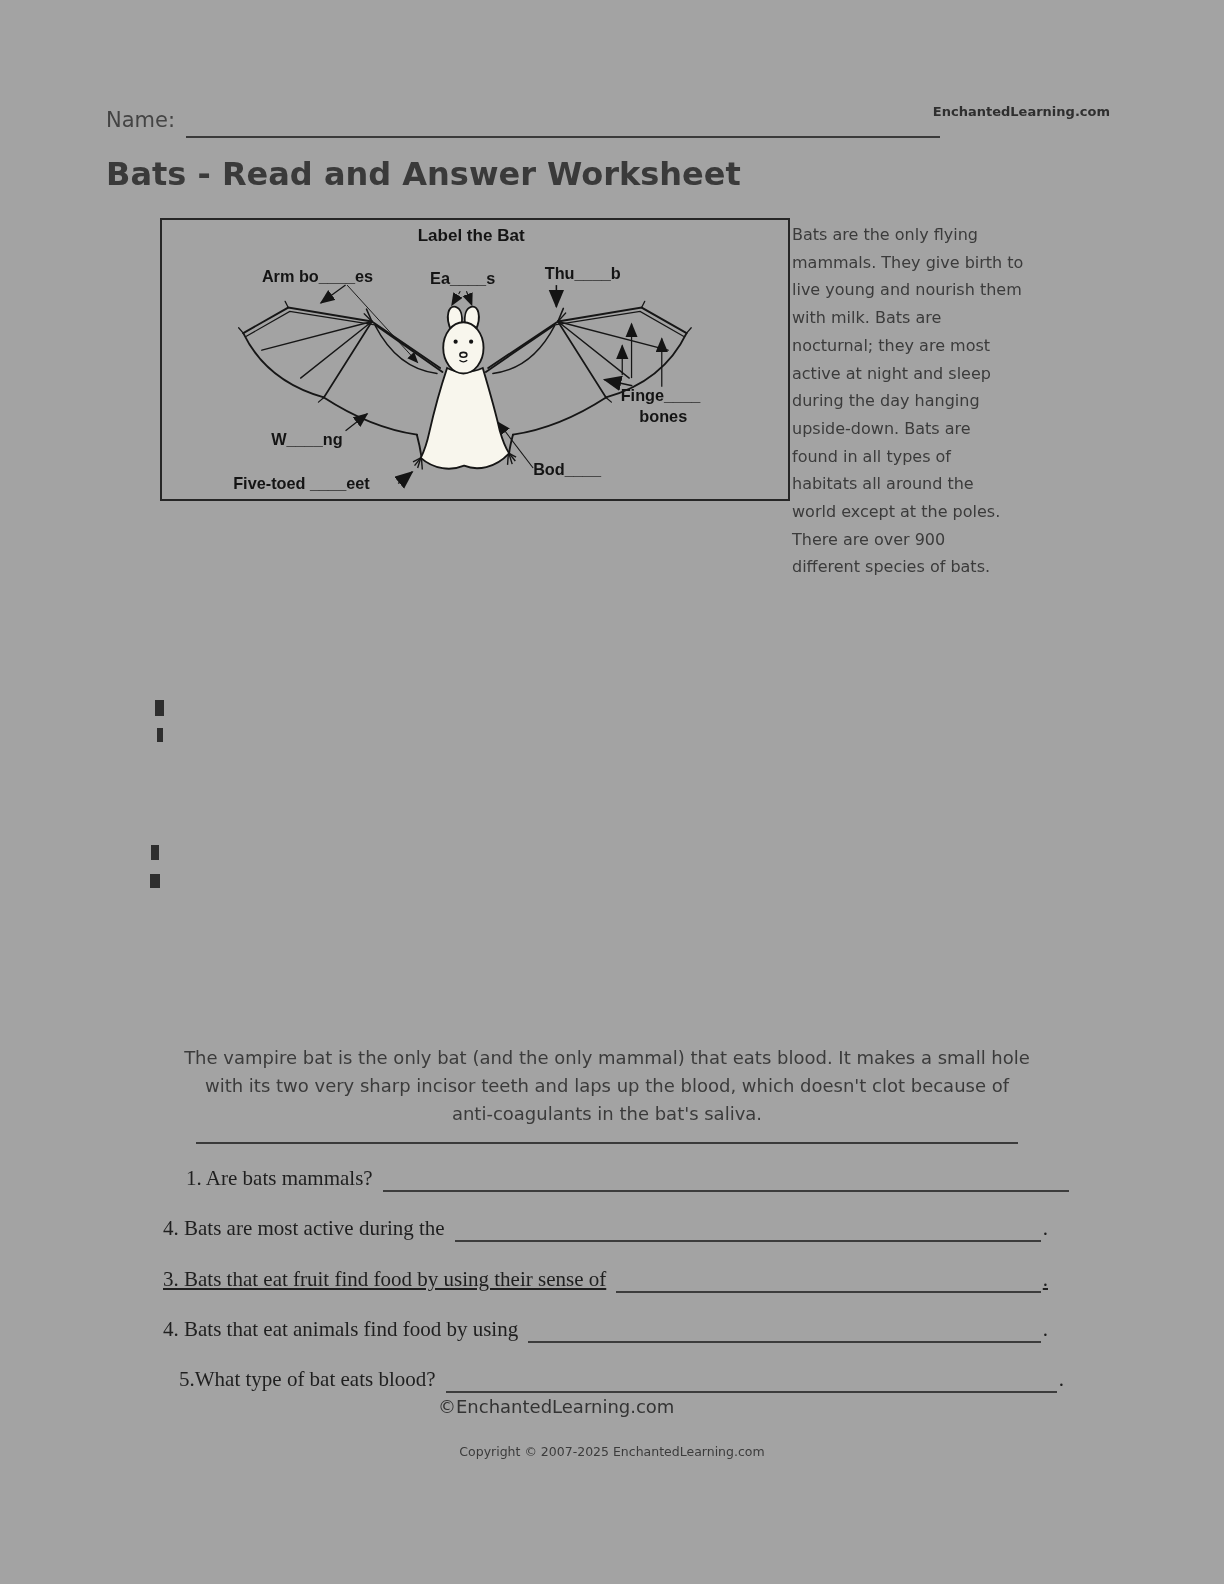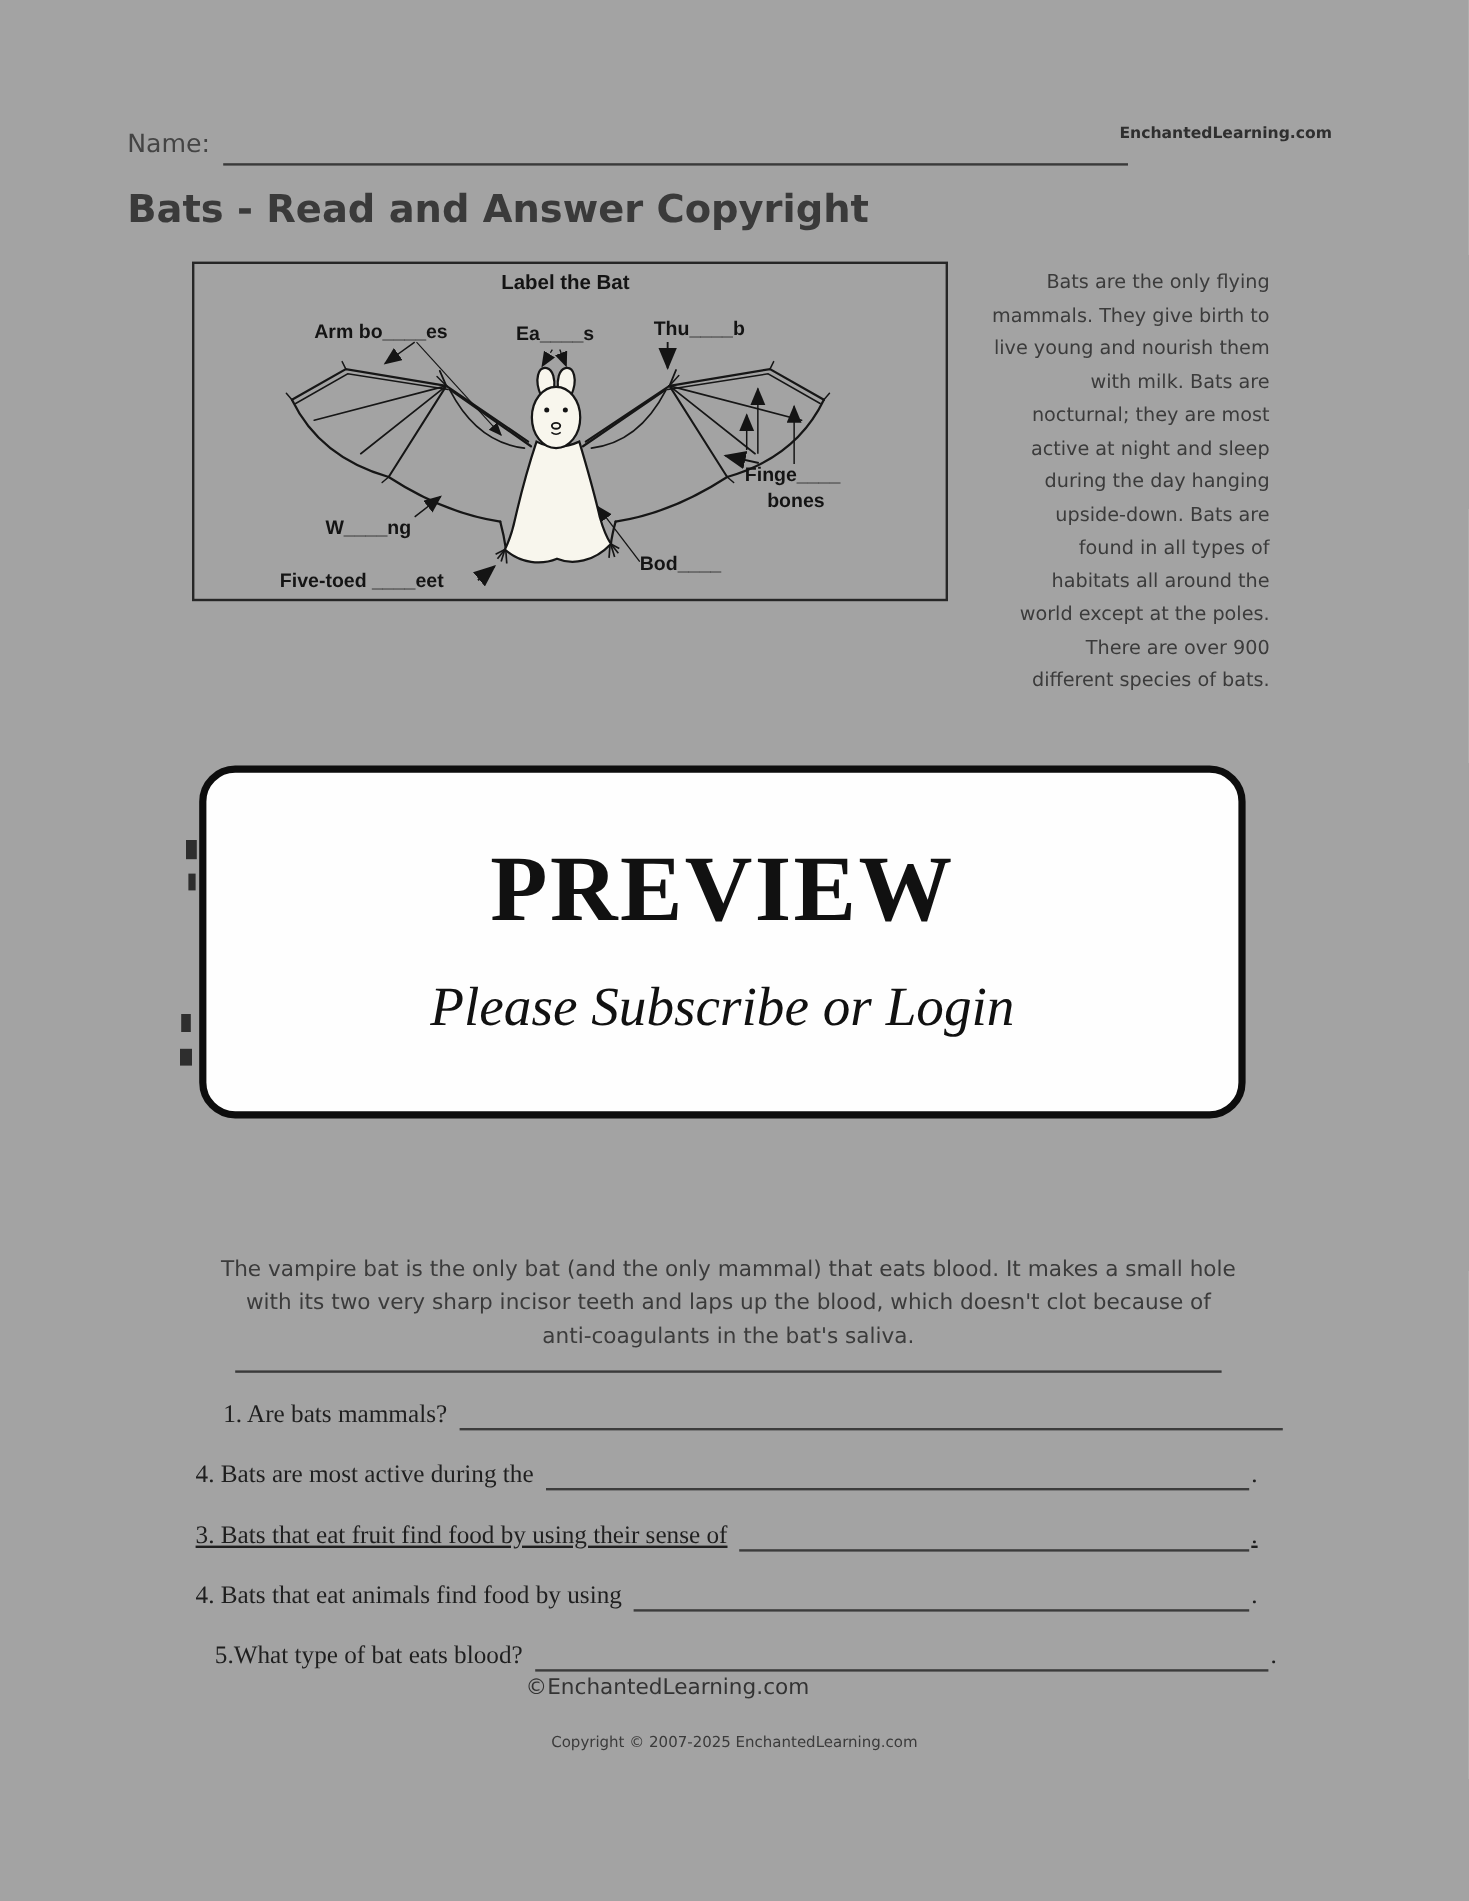--- a/index.html
+++ b/index.html
@@ -13,21 +13,21 @@
   
   .name-label{left:106px;top:108px;font-size:21px;color:#444;}
   .name-line{left:186px;top:112px;width:754px;height:24px;border-bottom:2px solid #3a3a3a;}
   .site-top{right:114px;top:104px;font-size:13px;font-weight:bold;color:#2f2f2f;letter-spacing:0px;}
   .page-title{left:106px;top:155px;font-size:32px;font-weight:bold;color:#3a3a3a;letter-spacing:0px;}
   
   .diagram-box{left:160px;top:218px;width:630px;height:283px;border:2px solid #262626;box-sizing:border-box;}
   .diagram-box svg{display:block;width:100%;height:100%;}
   svg text{font-family:"Liberation Sans","DejaVu Sans",sans-serif;font-weight:bold;fill:#141414;}
   
-  .intro-col{left:792px;top:221px;width:266px;font-size:16px;line-height:27.7px;text-align:right;white-space:pre-line;color:#3b3b3b;}
+  .intro-col{left:792px;top:221px;width:266px;font-size:16px;line-height:27.7px;text-align:left;white-space:pre-line;color:#3b3b3b;}
   .para{left:132px;width:950px;font-size:18px;line-height:28px;text-align:center;white-space:pre-line;color:#3b3b3b;}
   .para-migration{top:595px;}
   .para-echo{top:936px;}
   .para-vampire{top:1044px;}
   
   .preview-box{
     left:166px;top:638px;width:872px;height:294px;background:#fefefe;
     border:6px solid #0d0d0d;border-radius:30px;box-sizing:border-box;
     display:flex;flex-direction:column;align-items:center;z-index:5;
   }
@@ -51,21 +51,21 @@
   .copyright{left:0;right:0;top:1444px;text-align:center;font-size:12.5px;color:#3b3b3b;}
 </style>
 </head>
 <body>
 
 <div class="page">
 
   <div class="abs name-label">Name:</div>
   <div class="abs name-line"></div>
   <div class="abs site-top">EnchantedLearning.com</div>
-  <div class="abs page-title">Bats - Read and Answer Copyright</div>
+  <div class="abs page-title">Bats - Read and Answer Worksheet</div>
 
   <div class="abs diagram-box">
     <svg viewBox="0 0 630 360">
       <defs>
         <marker id="ah" markerWidth="13" markerHeight="11" refX="11" refY="5" orient="auto">
           <path d="M0,0 L12,5 L0,10 Z" fill="#141414"></path>
         </marker>
       </defs>
 
       <g stroke="#161616" stroke-width="2.4" fill="none" stroke-linecap="round">
@@ -180,24 +180,20 @@
 world except at the poles.
 There are over 900
 different species of bats.</div>
 
 
   <div class="abs fragment frag1"></div>
   <div class="abs fragment frag2"></div>
   <div class="abs fragment frag3"></div>
   <div class="abs fragment frag4"></div>
 
-  <div class="abs preview-box">
-    <div class="preview-title">PREVIEW</div>
-    <div class="preview-subtitle">Please Subscribe or Login</div>
-  </div>
 
   <div class="abs para para-vampire">The vampire bat is the only bat (and the only mammal) that eats blood. It makes a small hole
 with its two very sharp incisor teeth and laps up the blood, which doesn't clot because of
 anti-coagulants in the bat's saliva.</div>
 
   <div class="abs divider"></div>
 
   <div class="abs q-row q1">
     <span class="q-text">1. Are bats mammals?</span>
     <span class="q-line"></span>

